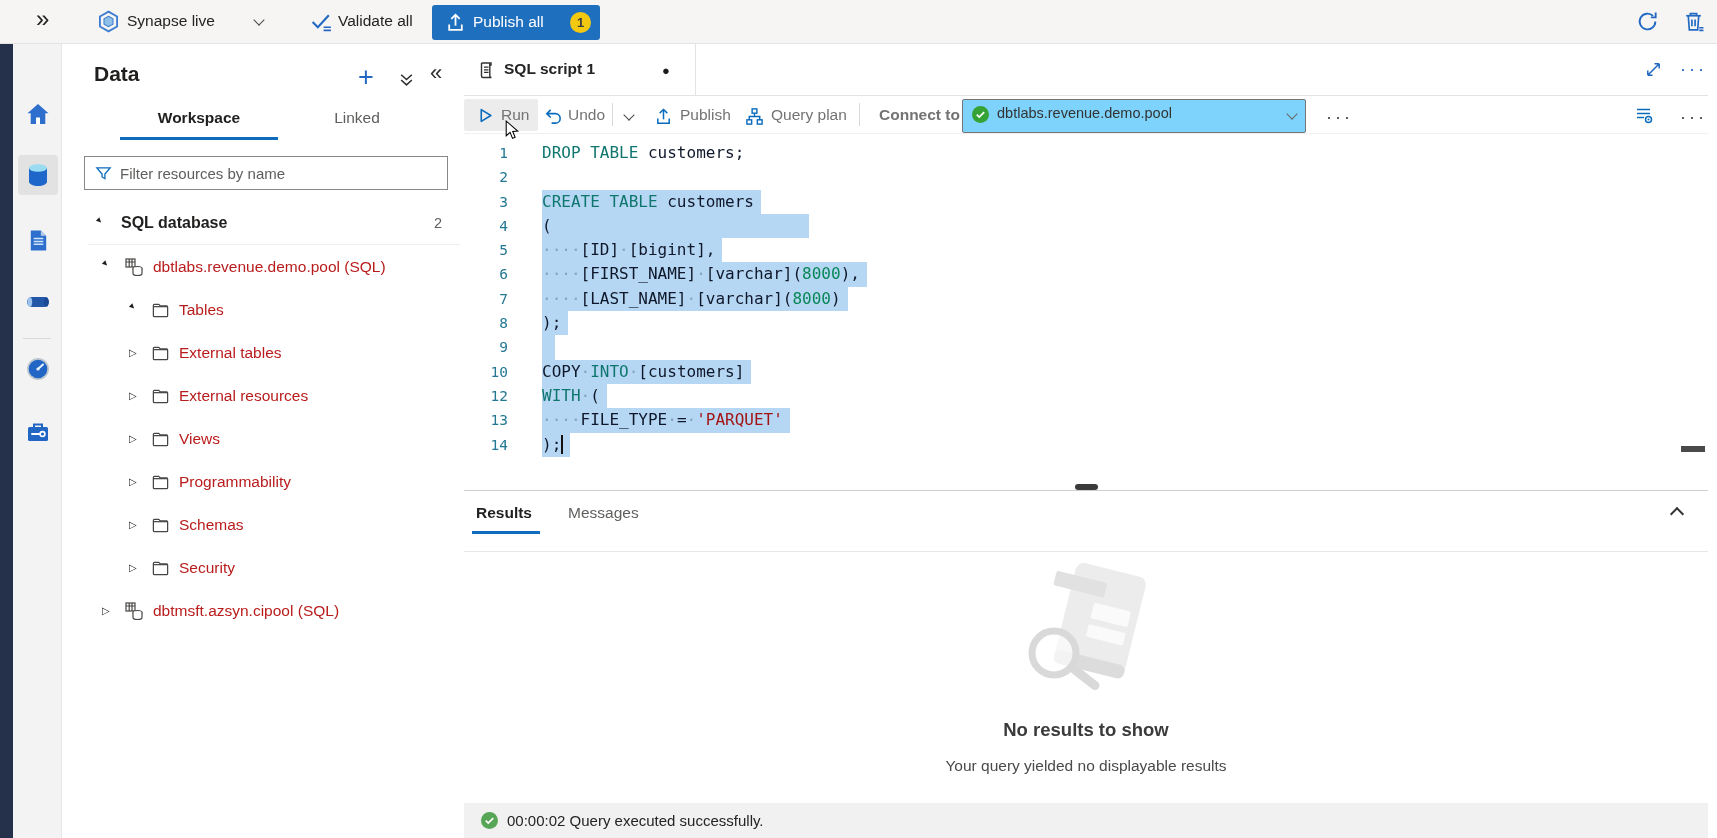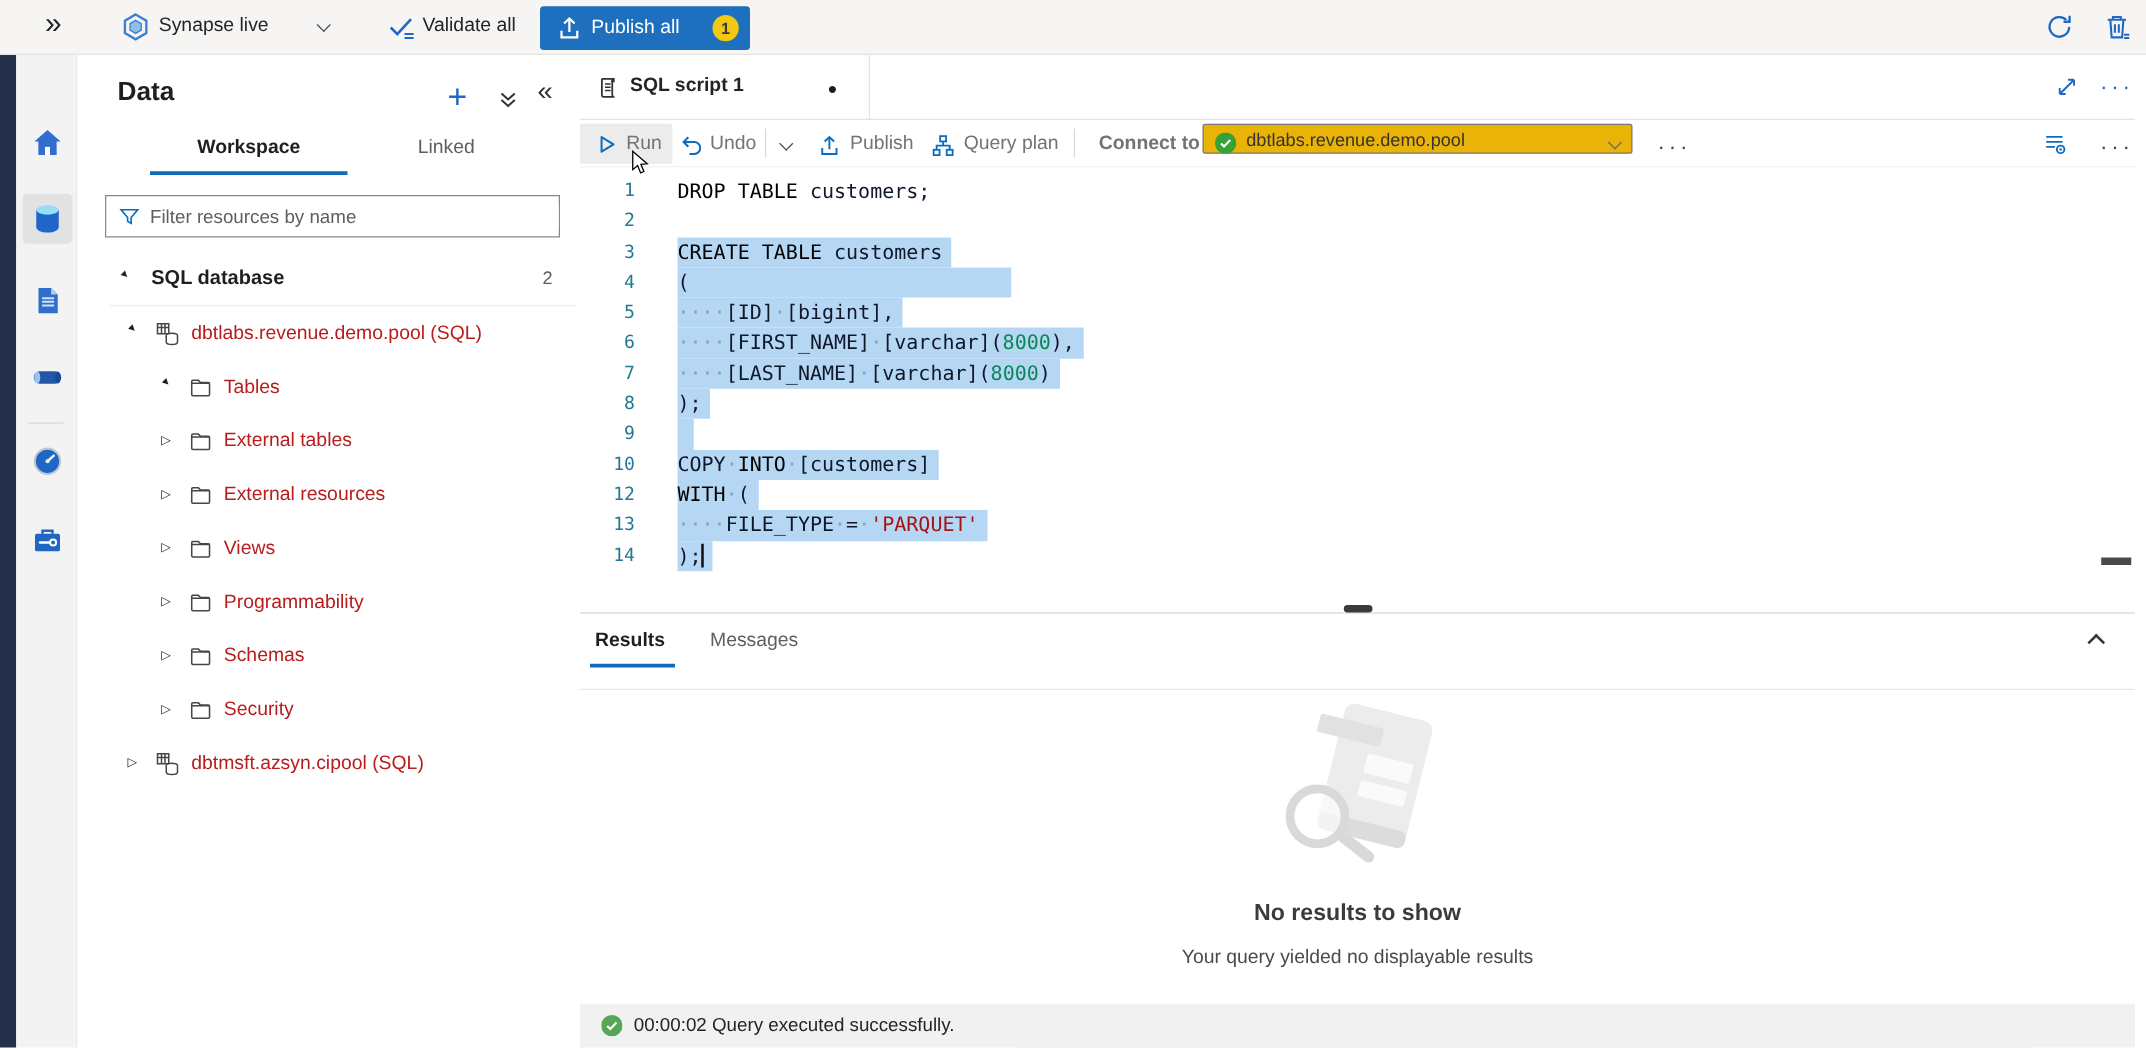--- a/index.html
+++ b/index.html
@@ -67,33 +67,33 @@
   .dirty-dot { position:absolute; left:198px; top:19px; font-size:13px; color:#1b1b1b; }
   .tabbar-right { position:absolute; top:16px; cursor:pointer; }
   .ellipsis { font-size:18px; letter-spacing:3px; color:#444; cursor:pointer; line-height:10px; }
   .ellipsis.blue { color:#2268c3; }
 
   .toolbar { position:absolute; left:0; top:52px; width:1244px; height:38px; border-bottom:1px solid #f0f0f0; }
   .tb-item-label { position:absolute; top:10px; font-size:15.5px; color:#737373; cursor:pointer; }
   .tb-icon { position:absolute; top:11px; cursor:pointer; }
   .tb-sep { position:absolute; top:7px; width:1px; height:23px; background:#d9d9d9; }
   .run-hover { position:absolute; left:0px; top:3px; width:74px; height:32px; background:#ececec; border-radius:2px; }
-  .connect-dd { position:absolute; left:498px; top:3px; width:344px; height:24px; border:1px solid #757575; border-radius:2px; background:#eab308; cursor:pointer; }
+  .connect-dd { position:absolute; left:498px; top:3px; width:344px; height:34px; border:1px solid #757575; border-radius:2px; background:#7dd3fc; cursor:pointer; }
   .connect-dd .gcheck { position:absolute; left:9px; top:6px; }
   .connect-dd .ddtext { position:absolute; left:34px; top:5px; font-size:14.5px; color:#333; }
   .connect-dd .ddchev { position:absolute; right:9px; top:10px; border-color:#666; }
 
   
   .editor { position:absolute; left:0; top:90px; width:1244px; height:356px; background:#fff; overflow:hidden; padding-top:7px; }
   .cline { display:flex; height:24.3px; line-height:24.3px; font-family:"DejaVu Sans Mono",monospace; font-size:16px; cursor:text; }
   .ln { width:44px; text-align:right; color:#237893; font-size:14.5px; font-family:"DejaVu Sans Mono",monospace; flex:none; }
   .ctext { margin-left:34px; white-space:pre; }
   .selspan { background:#b6d7f3; display:inline-block; min-height:24.3px; padding-right:7px; vertical-align:top; white-space:pre; }
   .selspan:empty { padding-right:13px; }
-  .tk-kw { color:#000000; }
+  .tk-kw { color:#0f766e; }
   .tk-pl { color:#0f172a; }
   .tk-num { color:#098658; }
   .tk-str { color:#a31515; }
   .tk-strlink { color:#a31515; text-decoration:underline; }
   .tk-ws { color:rgba(70,100,130,.45); }
   .text-cursor { display:inline-block; width:2px; height:19px; background:#111; vertical-align:-4px; }
   .scrollmark { position:absolute; left:1217px; top:312px; width:24px; height:6px; background:#4a4a4a; cursor:pointer; }
 
   
   .splitter-line { position:absolute; left:0; top:446px; width:1244px; height:1px; background:#cfcfcf; }

